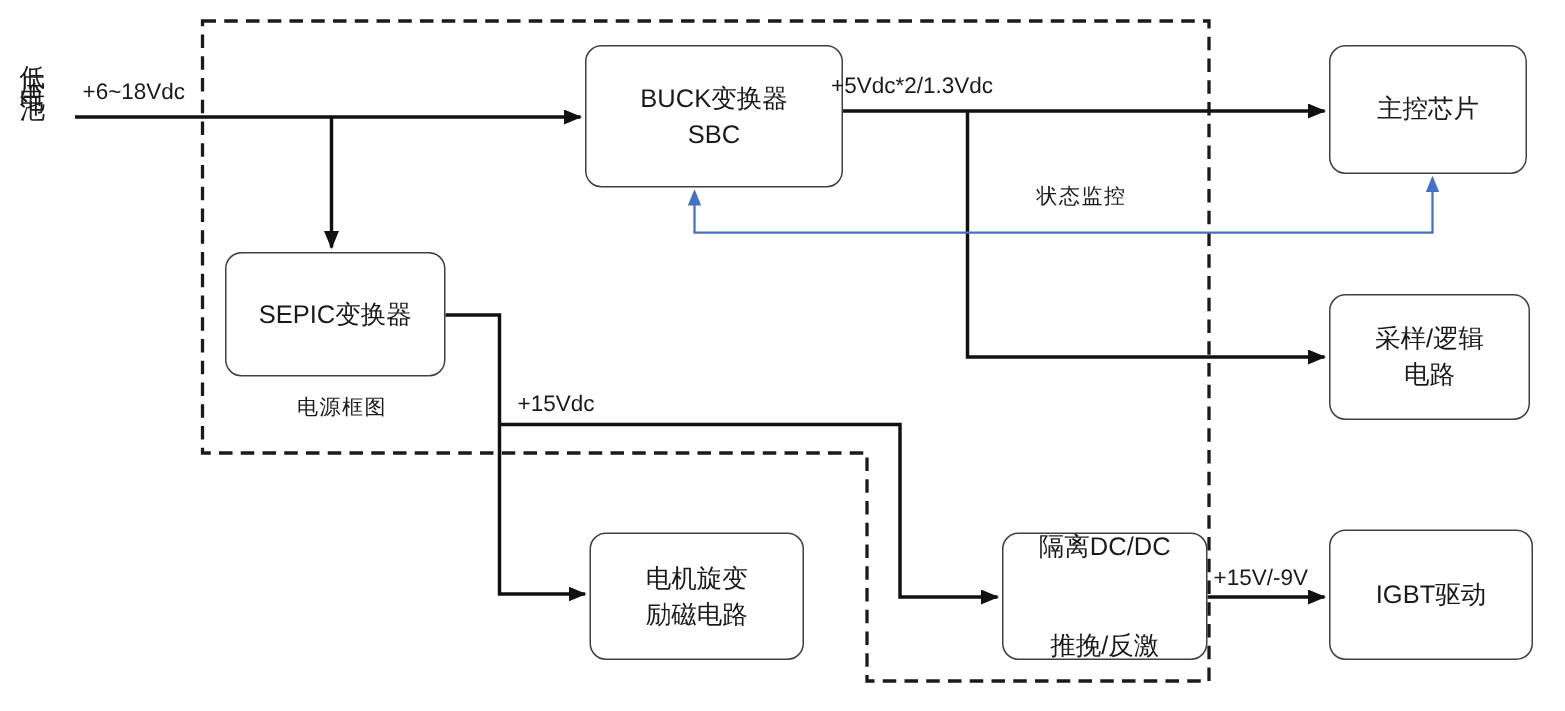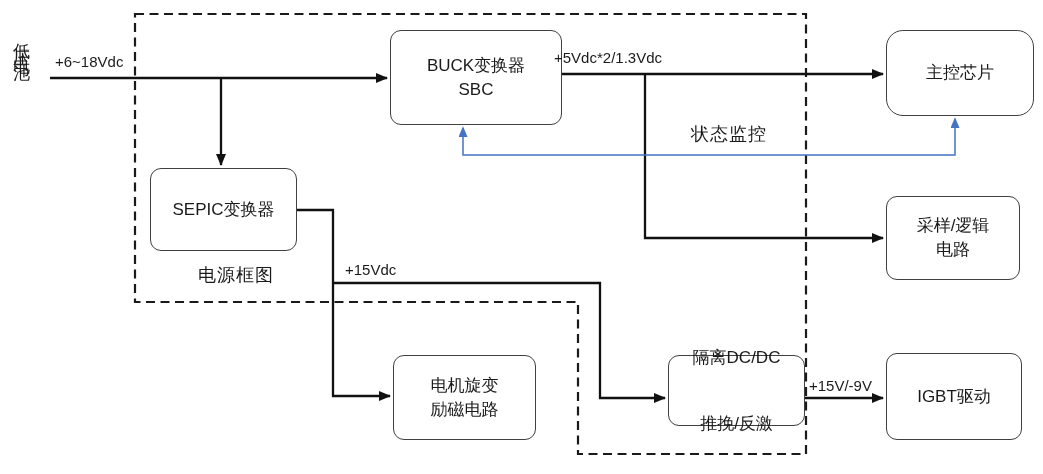--- a/index.html
+++ b/index.html
@@ -17,21 +17,21 @@
     background:#ffffff;
     border:1.7px solid #404040;
     border-radius:11px;
     display:flex;flex-direction:column;
     align-items:center;justify-content:center;
     font-size:17px;line-height:24px;
     text-align:center;
     box-sizing:border-box;
   }
   .lbl{position:absolute;white-space:nowrap;font-size:15px;}
-  .lbl-cn{font-size:18px;letter-spacing:1px;}
+  .lbl-cn{font-size:14px;letter-spacing:1px;}
   .battery{
     position:absolute;left:11px;top:30px;
     writing-mode:vertical-rl;text-orientation:upright;
     font-size:17px;letter-spacing:7px;line-height:20px;
   }
 </style>
 </head>
 <body>
 
 <div class="canvas">
@@ -67,35 +67,35 @@
 
   <div class="box" style="left:390px;top:30px;width:172px;height:95px;">
     <div>BUCK变换器</div>
     <div>SBC</div>
   </div>
 
   <div class="box" style="left:150px;top:168px;width:147px;height:83px;">
     <div>SEPIC变换器</div>
   </div>
 
-  <div class="box" style="left:886px;top:30px;width:148px;height:86px;border-radius:17px;">
+  <div class="box" style="left:886px;top:30px;width:132px;height:86px;">
     <div>主控芯片</div>
   </div>
 
   <div class="box" style="left:886px;top:196px;width:134px;height:84px;">
     <div>采样/逻辑</div>
     <div>电路</div>
   </div>
 
   <div class="box" style="left:393px;top:355px;width:143px;height:85px;">
     <div>电机旋变</div>
     <div>励磁电路</div>
   </div>
 
-  <div class="box" style="left:668px;top:355px;width:137px;height:71px;gap:42px;">
+  <div class="box" style="left:668px;top:355px;width:137px;height:85px;gap:42px;">
     <div>隔离DC/DC</div>
     <div>推挽/反激</div>
   </div>
 
   <div class="box" style="left:886px;top:353px;width:136px;height:87px;align-items:center;">
     <div>IGBT驱动</div>
   </div>
 
   <div class="battery">低压电池</div>
 

